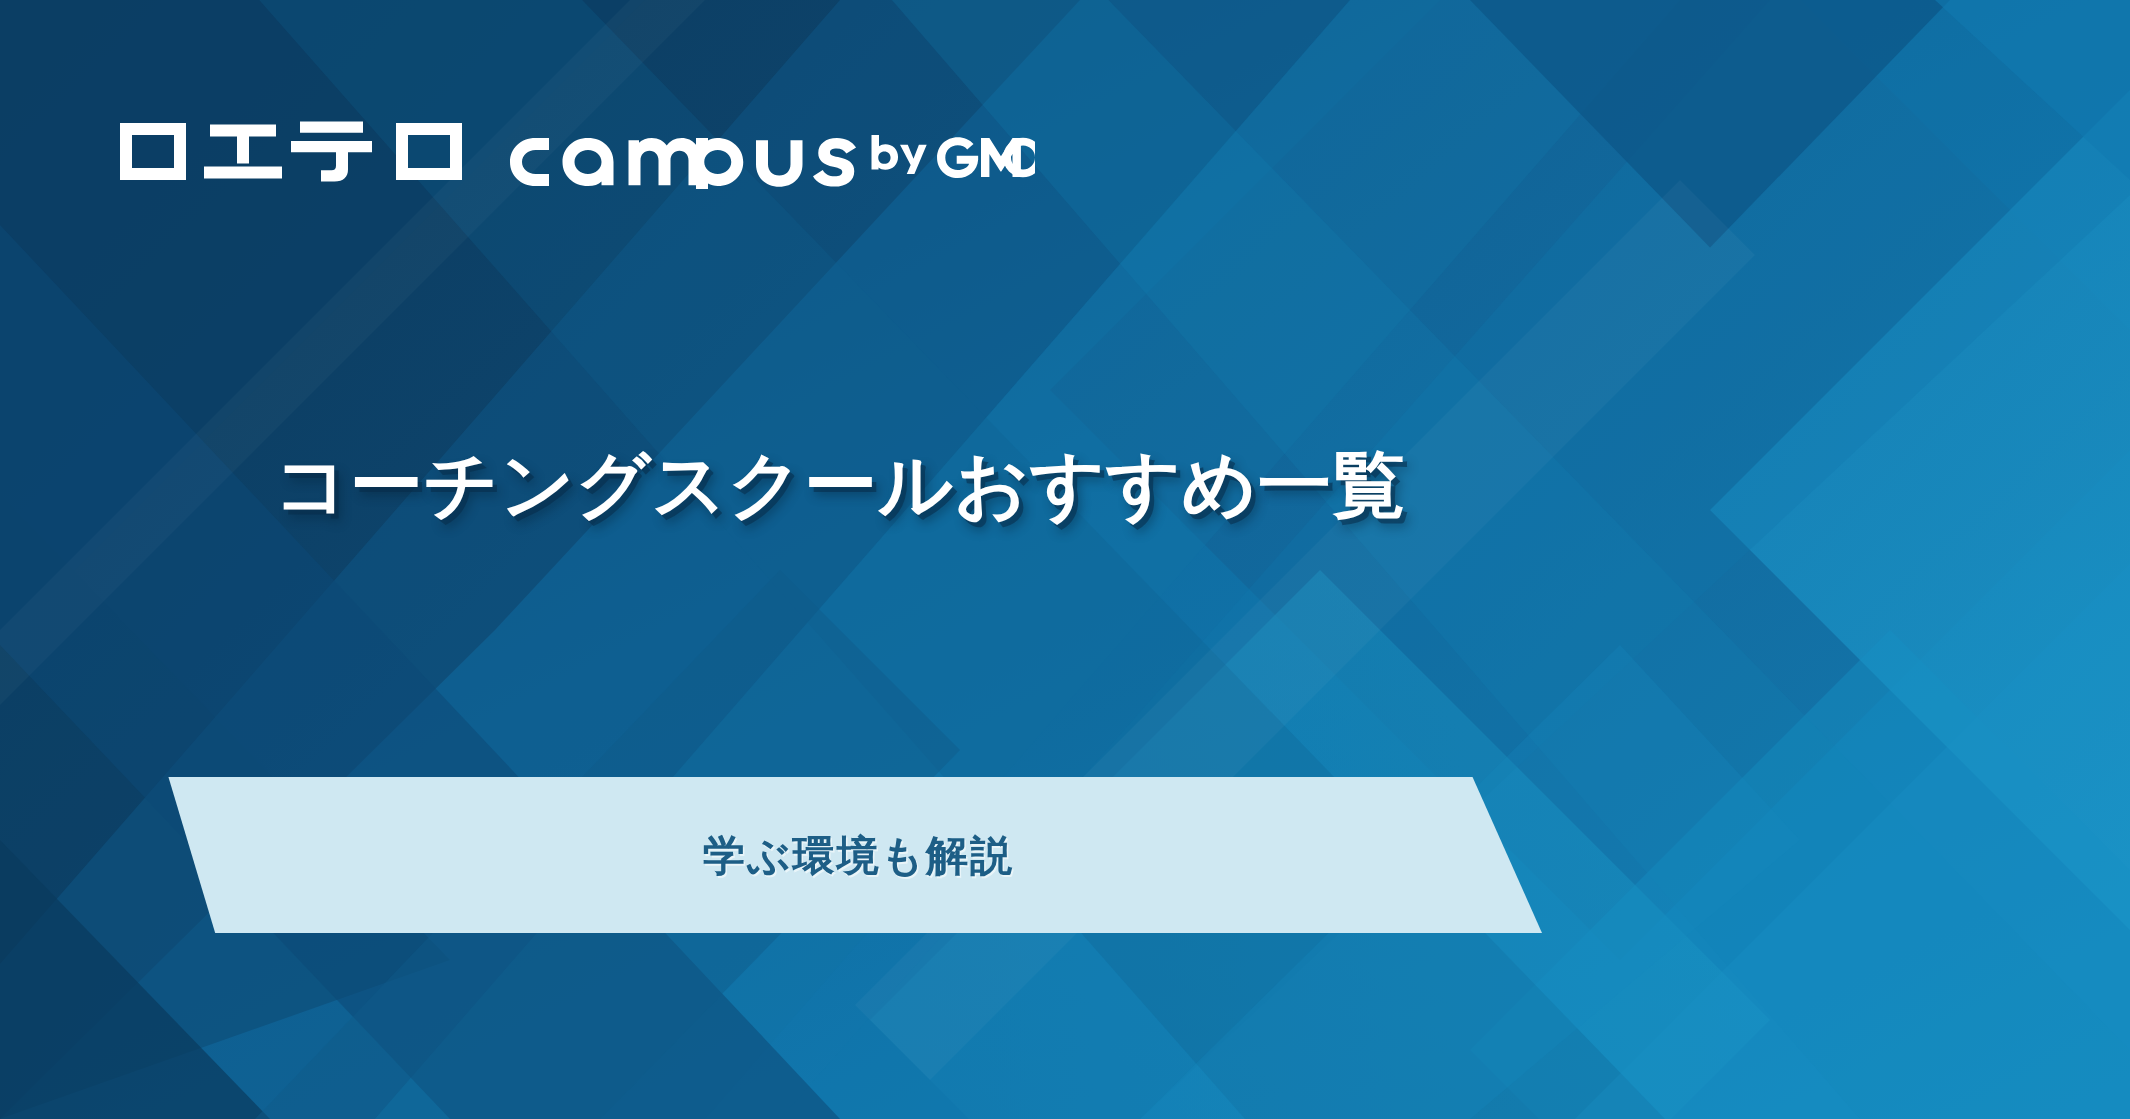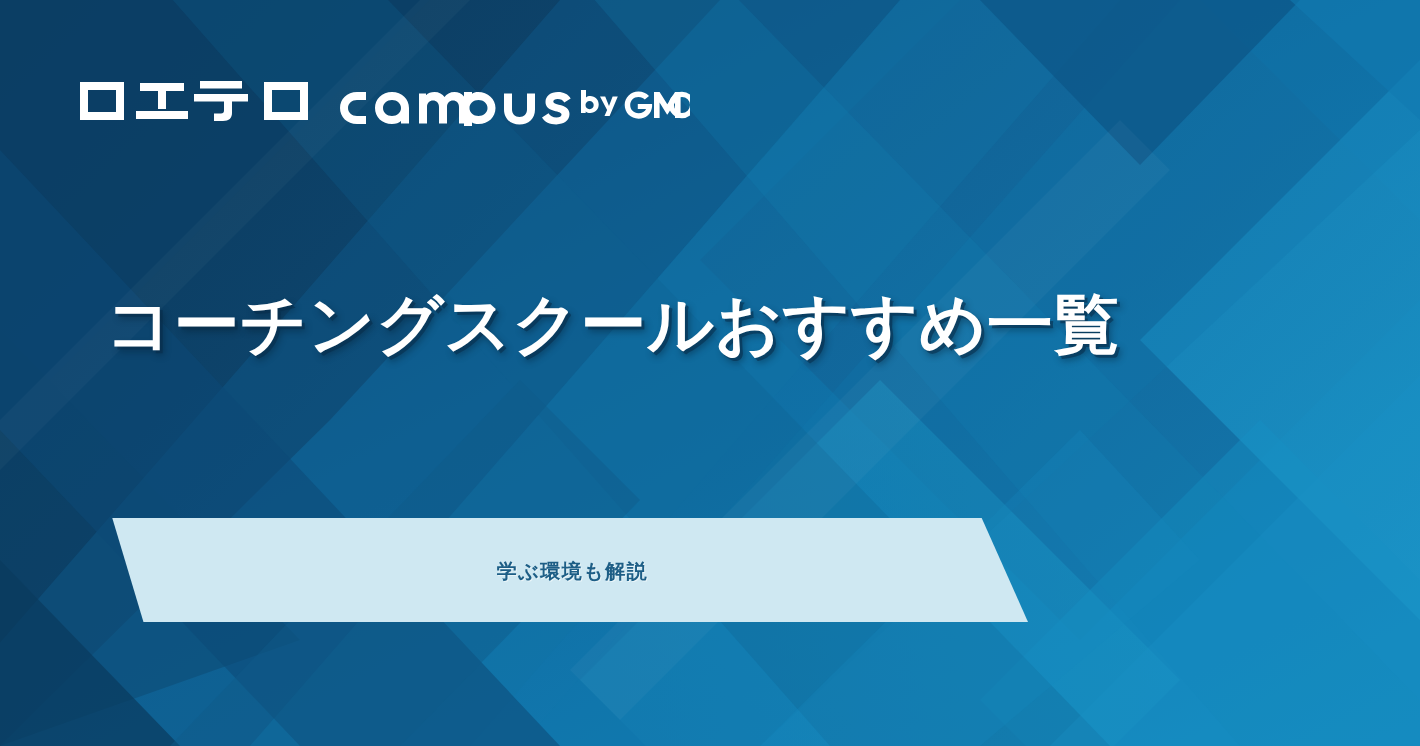--- a/index.html
+++ b/index.html
@@ -36,24 +36,24 @@
     z-index:5;
   }
   #logo svg{display:block;}
 
   
   #title{
     position:absolute;
     left:0;
     top:282px;
     width:1120px;
-    text-align:right;
+    text-align:center;
     z-index:6;
     color:#ffffff;
-    font-size:66px;
+    font-size:49px;
     line-height:84px;
     font-weight:bold;
     letter-spacing:0.5px;
     white-space:nowrap;
     text-shadow:
        3px 3px 0 rgba(8,44,72,0.55),
        4px 5px 7px rgba(5,30,50,0.45);
   }
 
   
@@ -76,21 +76,21 @@
   #sub-banner-label{
     position:absolute;
     left:0;
     top:0;
     width:100%;
     height:100%;
     display:flex;
     align-items:center;
     justify-content:center;
     color:#1d5e86;
-    font-size:20px;
+    font-size:28px;
     font-weight:bold;
     letter-spacing:1.5px;
     white-space:nowrap;
     text-shadow:1px 1px 0 rgba(255,255,255,0.55);
   }
 </style>
 </head>
 <body>
 
 <div id="stage">

